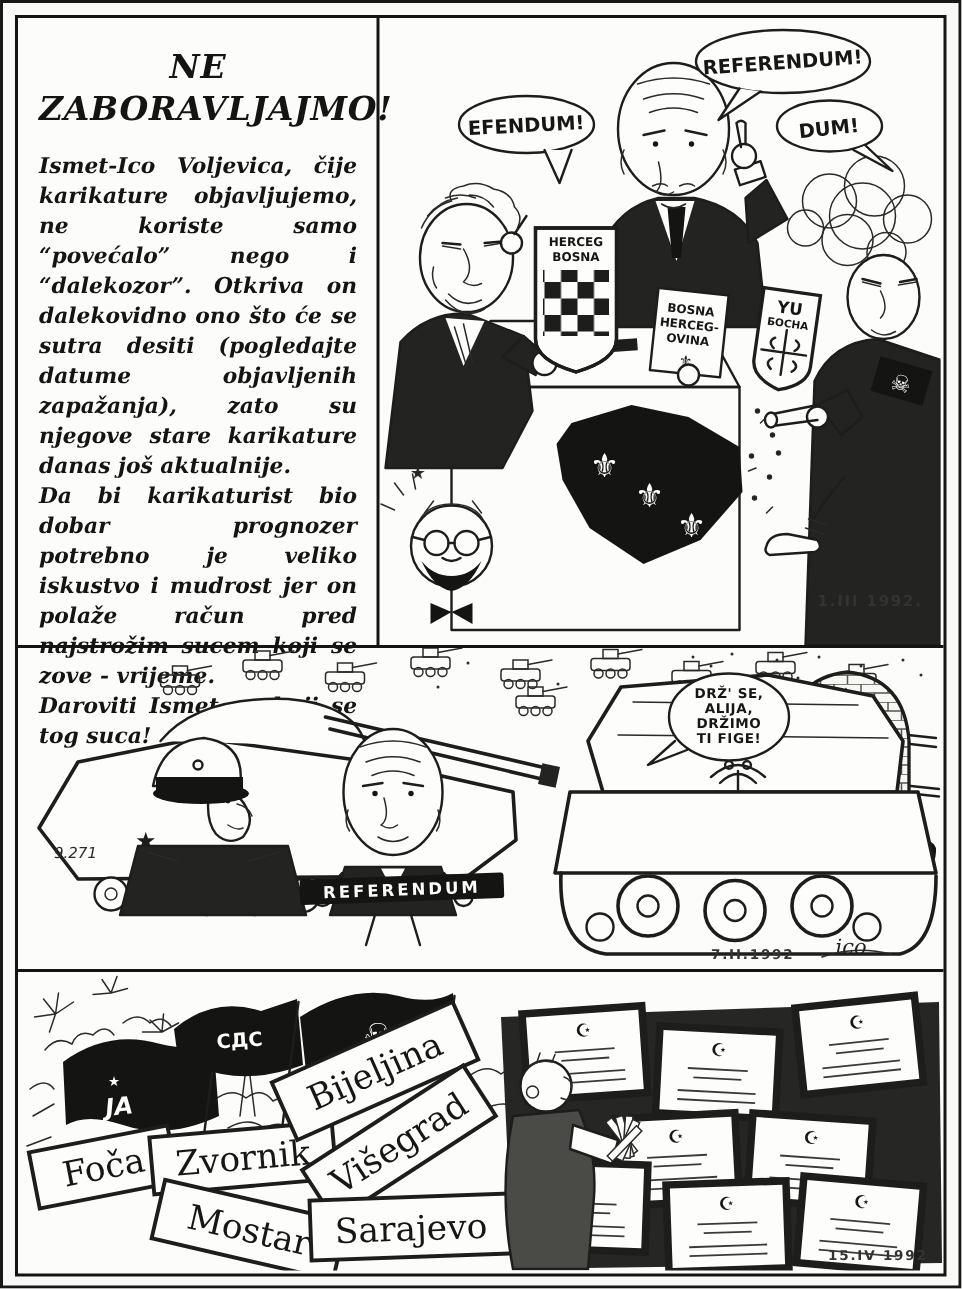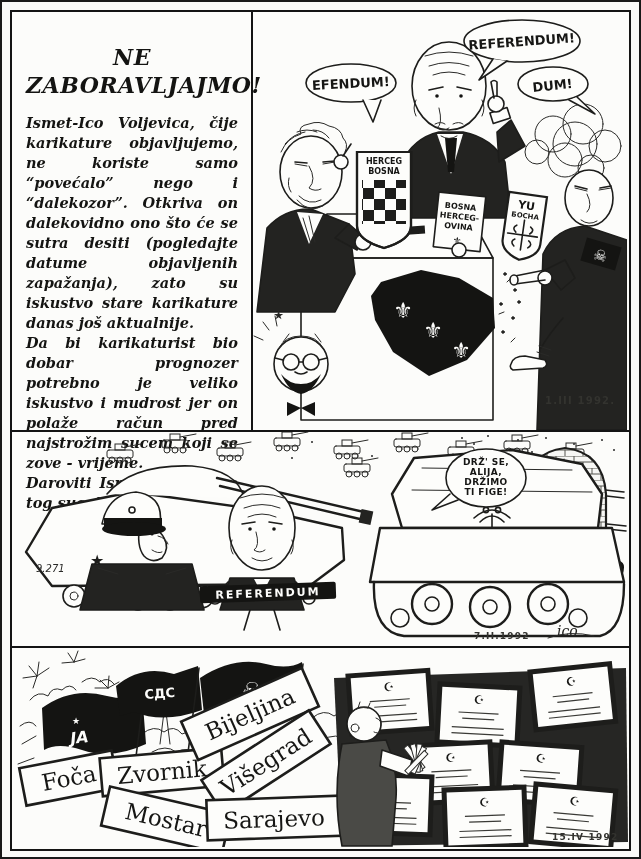--- a/index.html
+++ b/index.html
@@ -1,19 +1,19 @@
 <!DOCTYPE html>
 <html><head>
 <meta charset="utf-8">
 <style>
   html,body{margin:0;padding:0;background:#e8e8e6;}
   .page{position:relative;width:641px;height:859px;background:#f9f9f7;border:2px solid #181818;box-sizing:border-box;overflow:hidden;font-family:"DejaVu Serif",serif;}
   .frame{position:absolute;left:8px;top:8px;width:621px;height:841px;border:2px solid #141414;box-sizing:border-box;background:#fcfcfa;}
   .row-top{position:absolute;left:0;top:0;width:617px;height:418px;display:flex;}
-  .intro{width:241px;height:418px;border-right:2px solid #141414;box-sizing:border-box;padding:22px 13px 0 14px;color:#141412;}
+  .intro{width:241px;height:418px;border-right:2px solid #141414;box-sizing:border-box;padding:10px 13px 0 14px;color:#141412;}
   .intro h1{margin:10px 0 14px 0;text-align:center;font:700 italic 22px "DejaVu Serif",serif;letter-spacing:.5px;line-height:1.25;}
   .intro h1 span{display:block;}
   .intro p{margin:0;text-align:justify;font:700 italic 14.5px "DejaVu Serif",serif;line-height:1.38;}
   .sig{margin-top:8px;text-align:right;font:700 italic 15px "DejaVu Serif",serif;padding-right:4px;}
   .c1{flex:1;position:relative;}
   .hdiv{position:absolute;left:0;width:617px;height:2px;background:#141414;}
   .row-mid{position:absolute;left:0;top:420px;width:617px;height:214px;}
   .row-bottom{position:absolute;left:0;top:636px;width:617px;height:199px;}
   svg{display:block;}
   
@@ -38,21 +38,21 @@
 
 <div class="page">
   <div class="frame">
 
     <div class="row-top">
       <div class="intro">
         <h1>
           <span>NE</span>
           <span>ZABORAVLJAJMO!</span>
         </h1>
-        <p>Ismet-Ico Voljevica, čije karikature objavljujemo, ne koriste samo “povećalo” nego i “dalekozor”. Otkriva on dalekovidno ono što će se sutra desiti (pogledajte datume objavljenih zapažanja), zato su iskustvo stare karikature danas još aktualnije.</p>
+        <p>Ismet-Ico Voljevica, čije karikature objavljujemo, ne koriste samo “povećalo” nego i “dalekozor”. Otkriva on dalekovidno ono što će se sutra desiti (pogledajte datume objavljenih zapažanja), zato su njegove stare karikature danas još aktualnije.</p>
         <p>Da bi karikaturist bio dobar prognozer potrebno je veliko iskustvo i mudrost jer on polaže račun pred najstrožim sucem koji se zove - vrijeme.</p>
         <p>Daroviti Ismet ne boji se tog suca!</p>
         <div class="sig">Fadil Hadžić</div>
       </div>
 
       <div class="c1">
         <svg width="374" height="418" viewBox="0 0 374 418">
           <defs>
             <pattern id="stripes" width="4" height="6" patternUnits="userSpaceOnUse">
               <rect width="4" height="6" fill="#fdfdfb"></rect>

